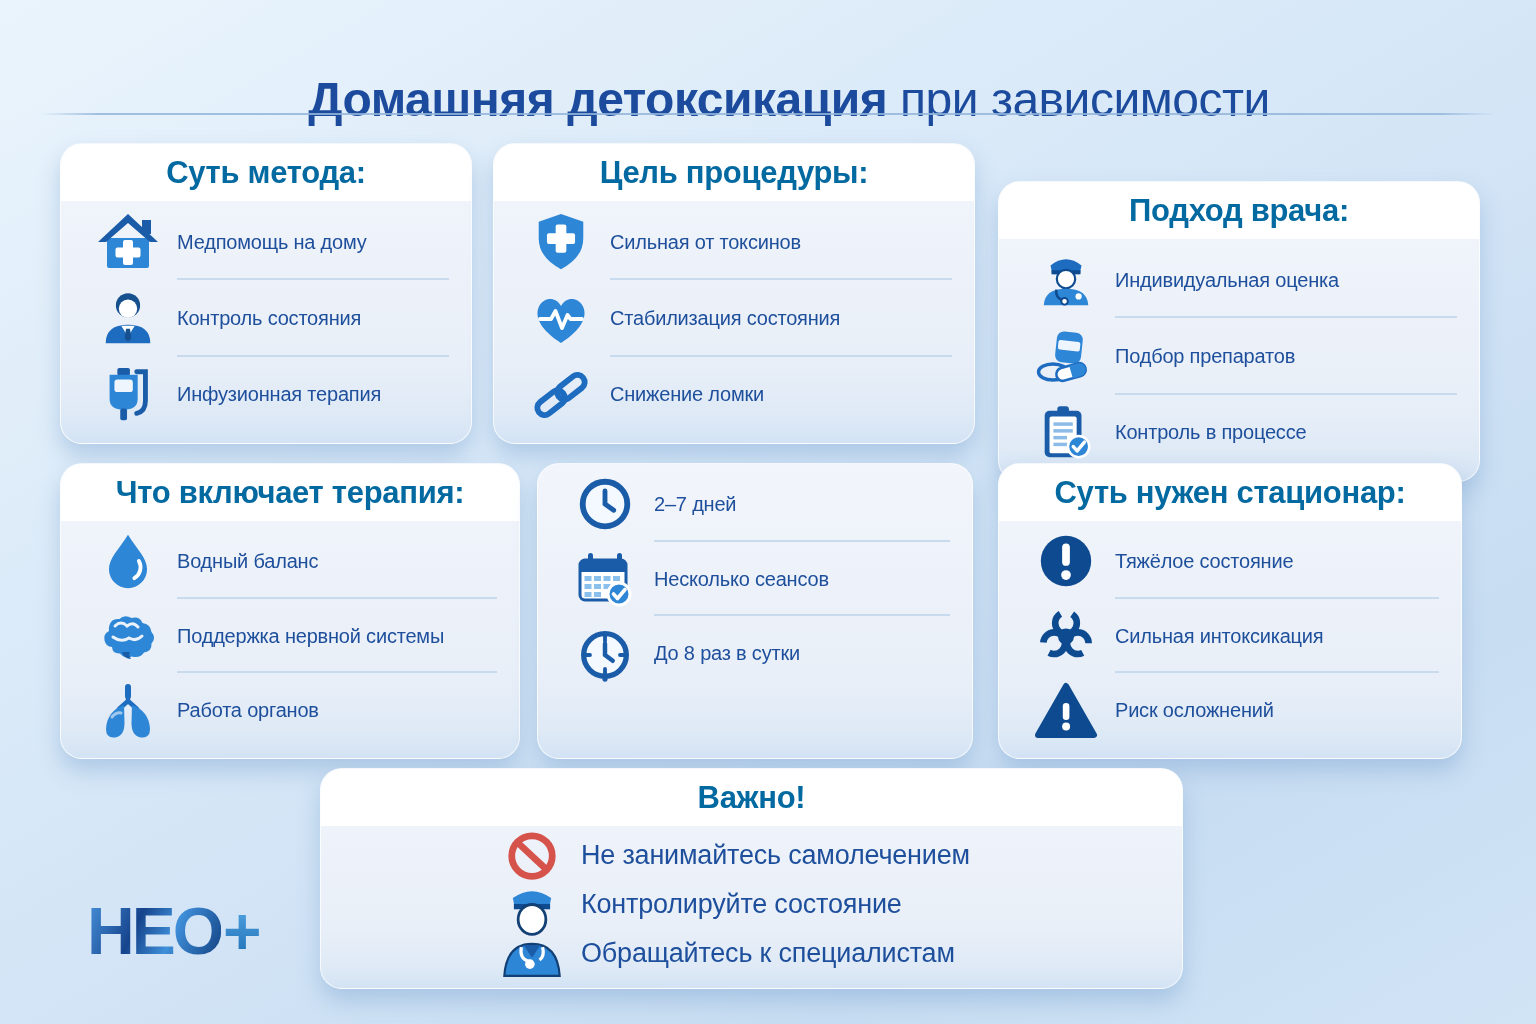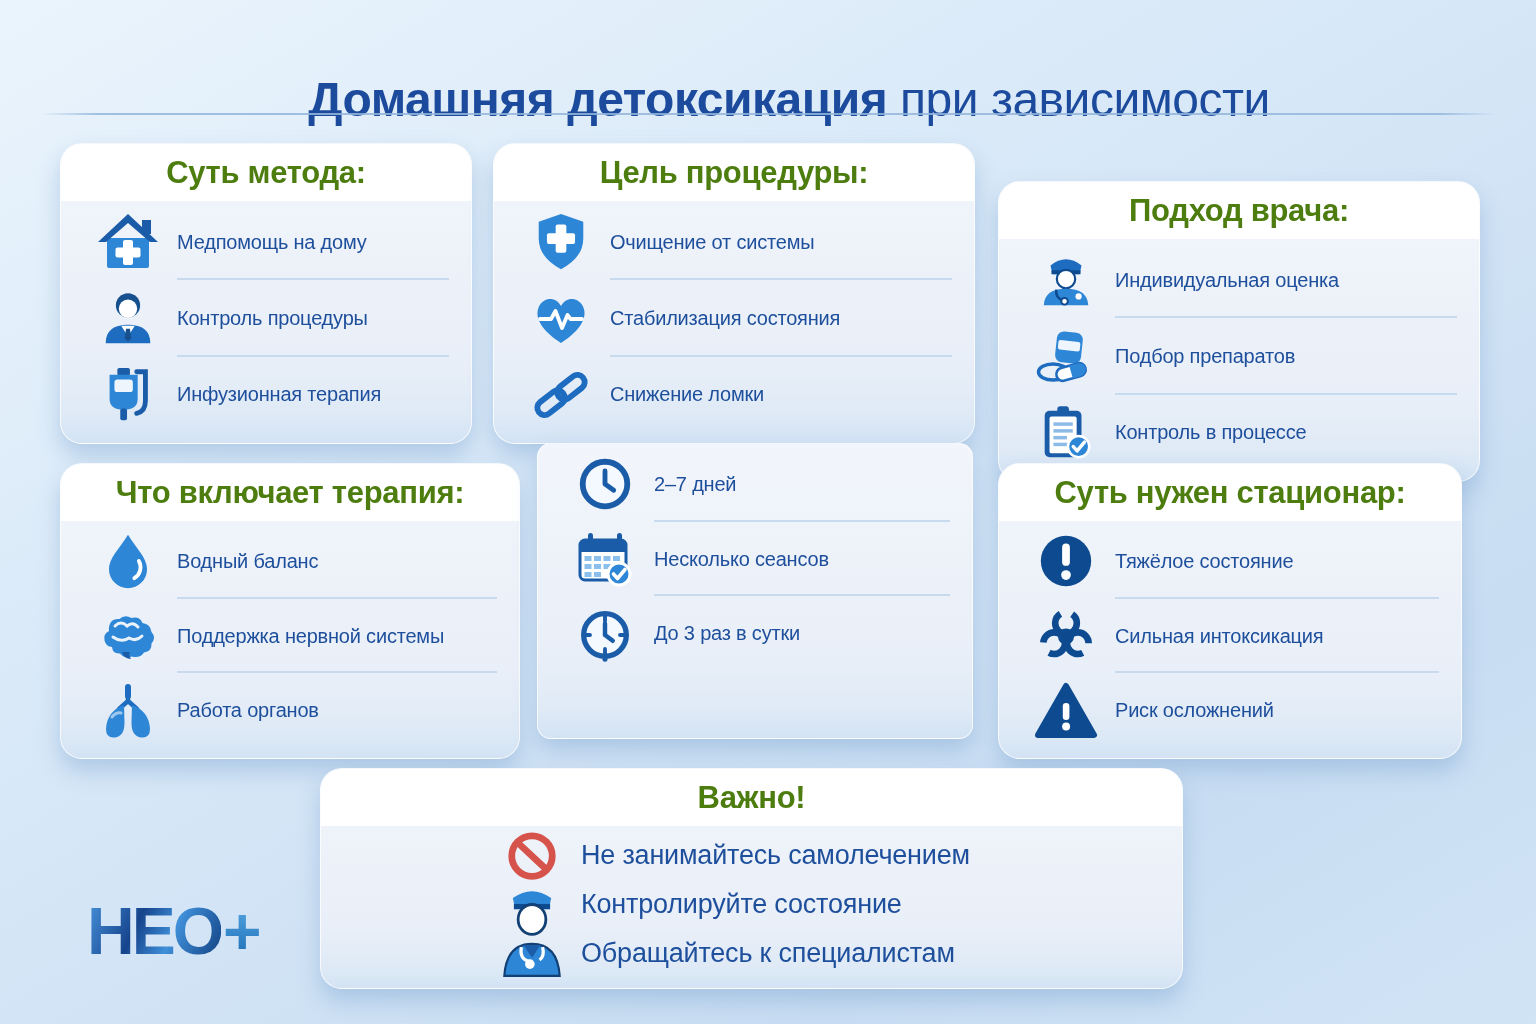--- a/index.html
+++ b/index.html
@@ -20,39 +20,39 @@
   }
   .card{
     position:absolute;border-radius:22px;
     background:linear-gradient(180deg,#f2f5fb 0%,#e9eff8 72%,#dfeaf6 90%,#d3e3f4 100%);
     box-shadow:0 12px 22px rgba(124,163,209,.45);
     border:1px solid rgba(255,255,255,.75);
   }
   .card-header{
     height:57px;border-radius:21px 21px 0 0;background:rgba(255,255,255,.96);
     display:flex;align-items:center;justify-content:center;
-    font-size:31px;font-weight:bold;color:#4d7c0f;letter-spacing:-0.3px;
+    font-size:31px;font-weight:bold;color:#0369a1;letter-spacing:-0.3px;
   }
   .card-items{
     display:flex;flex-direction:column;height:calc(100% - 57px);
     padding:3px 18px 10px 34px;box-sizing:border-box;
   }
   .item{flex:1;display:flex;align-items:center;position:relative;min-height:0;}
   .item:not(:last-child)::after{
     content:"";position:absolute;left:82px;right:4px;bottom:0;height:2px;background:#c8daee;
   }
   .icon{width:66px;height:66px;display:flex;align-items:center;justify-content:center;flex:0 0 66px;margin-right:16px;}
   .icon svg{display:block;}
   .label{font-size:20px;color:#1e4f9c;letter-spacing:-0.2px;white-space:nowrap;}
   
   .c1{left:60px;top:143px;width:410px;height:299px;}
   .c2{left:493px;top:143px;width:480px;height:299px;}
   .c3{left:998px;top:143px;width:480px;height:299px;margin-top:38px;}
   .c4{left:60px;top:463px;width:458px;height:294px;}
-  .c5{left:537px;top:443px;width:434px;height:294px;border-radius:14px;}
+  .c5{left:537px;top:463px;width:434px;height:294px;}
   .c6{left:998px;top:463px;width:462px;height:294px;}
   .imp{left:320px;top:768px;width:861px;height:219px;}
   .imp-grid{
     display:grid;grid-template-columns:70px 1fr;grid-auto-rows:49px;
     column-gap:14px;align-items:center;padding:5px 10px 0 176px;
   }
   .imp-grid .label{font-size:27px;}
   .imp-icon{display:flex;align-items:center;justify-content:center;}
   .surgeon{grid-row:2/4;}
   .bio-wrap{width:66px;height:66px;}
@@ -94,21 +94,21 @@
     <div class="item">
       <span class="icon">
         <svg width="62" height="62" viewBox="0 0 64 64">
           <circle cx="32" cy="19" r="12.5" fill="#17508f"></circle>
           <circle cx="32" cy="22.5" r="9.5" fill="#fff"></circle>
           <path d="M9 58 Q9 39 32 39 Q55 39 55 58 Z" fill="#1e6cc0"></path>
           <polygon points="25,40 39,40 32,51" fill="#fff"></polygon>
           <polygon points="30,43 34,43 35.5,53 32,56.5 28.5,53" fill="#17508f"></polygon>
         </svg>
       </span>
-      <span class="label">Контроль процедуры</span>
+      <span class="label">Контроль состояния</span>
     </div>
     <div class="item">
       <span class="icon">
         <svg width="62" height="62" viewBox="0 0 64 64">
           <path d="M41 8 h9 v30 q0 11 -9 13" stroke="#1b5ca8" stroke-width="5" fill="none" stroke-linecap="round"></path>
           <rect x="21" y="4" width="13" height="8" rx="2" fill="#1b5ca8"></rect>
           <path d="M13 11 h29 v25 q0 11 -14.5 11 q-14.5 0 -14.5 -11 Z" fill="#2e86d6"></path>
           <rect x="18" y="16" width="19" height="13" rx="3" fill="#fff" opacity="0.92"></rect>
           <rect x="24" y="46" width="7" height="12" rx="2" fill="#1b5ca8"></rect>
         </svg>
@@ -122,21 +122,21 @@
   <div class="card-header">Цель процедуры:</div>
   <div class="card-items">
     <div class="item">
       <span class="icon">
         <svg width="62" height="62" viewBox="0 0 64 64">
           <path d="M32 3 L55 11 V28 Q55 48 32 60 Q9 48 9 28 V11 Z" fill="#2e86d6"></path>
           <rect x="26.5" y="14" width="11" height="29" rx="2" fill="#fff"></rect>
           <rect x="17.5" y="23" width="29" height="11" rx="2" fill="#fff"></rect>
         </svg>
       </span>
-      <span class="label">Очищение от системы</span>
+      <span class="label">Сильная от токсинов</span>
     </div>
     <div class="item">
       <span class="icon">
         <svg width="64" height="64" viewBox="0 0 64 64">
           <path d="M32 57 C12 44 5 31 10 20.5 C14.5 11 27 10 32 20 C37 10 49.5 11 54 20.5 C59 31 52 44 32 57 Z" fill="#2e86d6"></path>
           <polyline points="11,33 22,33 26.5,25 33,42 38.5,29 41.5,33 53,33" stroke="#fff" stroke-width="3.8" fill="none" stroke-linejoin="round" stroke-linecap="round"></polyline>
         </svg>
       </span>
       <span class="label">Стабилизация состояния</span>
     </div>
@@ -283,21 +283,21 @@
     </div>
     <div class="item">
       <span class="icon">
         <svg width="62" height="62" viewBox="0 0 64 64">
           <circle cx="32" cy="33" r="22" fill="#f4f9ff" stroke="#1b5ca8" stroke-width="5.5"></circle>
           <path d="M32 13.5 v5 M32 47.5 v5 M11.5 33 h5 M47.5 33 h5" stroke="#1b5ca8" stroke-width="4" stroke-linecap="round"></path>
           <path d="M32 33 V21.5 M32 33 l8 6" stroke="#1b5ca8" stroke-width="4.6" fill="none" stroke-linecap="round"></path>
           <circle cx="32" cy="58" r="2.6" fill="#1b5ca8"></circle>
         </svg>
       </span>
-      <span class="label">До 3 раз в сутки</span>
+      <span class="label">До 8 раз в сутки</span>
     </div>
   </div>
 </section>
 
 <section class="card c6">
   <div class="card-header">Суть нужен стационар:</div>
   <div class="card-items">
     <div class="item">
       <span class="icon">
         <svg width="62" height="62" viewBox="0 0 64 64">

